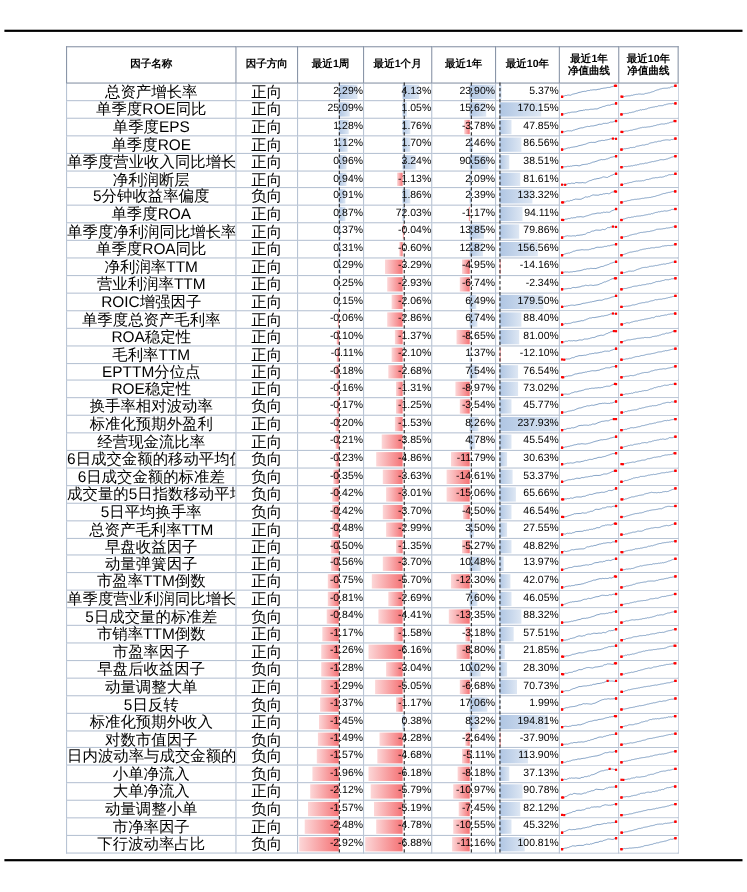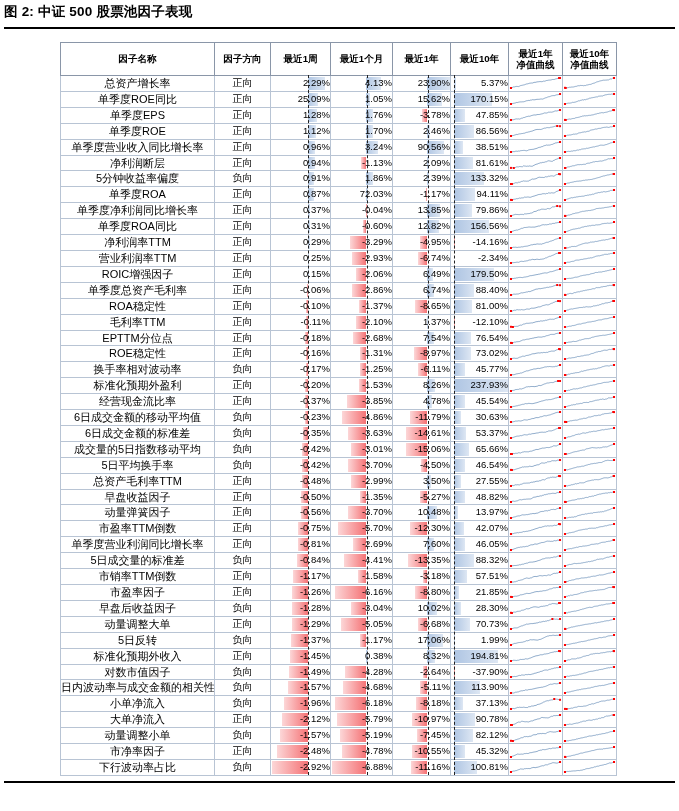--- a/index.html
+++ b/index.html
@@ -47,22 +47,22 @@
 
   col.c-name{width:154px;}
   col.c-dir{width:56px;}
   col.c-w1{width:60px;}
   col.c-m1{width:62px;}
   col.c-y1{width:58px;}
   col.c-y10{width:58px;}
   col.c-s1{width:54px;}
   col.c-s10{width:54px;}
 
-  td.name{text-align:center;font-size:11px;padding:0 2px;}
-  td.dir{text-align:center;font-size:10px;}
+  td.name{text-align:center;font-size:14px;padding:0 2px;}
+  td.dir{text-align:center;font-size:14px;}
   td.num{
     text-align:right;padding-right:3px;position:relative;
     font-size:9.5px;
   }
   td.num .bar{
     position:absolute;top:1px;bottom:1px;
     z-index:0;pointer-events:none;
   }
   td.num .txt{position:relative;z-index:1;}
   td.spark{padding:0;position:relative;background:#fff;}
@@ -79,23 +79,20 @@
   .foot{
     position:absolute;left:4px;top:788px;width:671px;
     font-size:10.5px;line-height:14px;white-space:nowrap;
   }
 </style>
 </head>
 <body>
 
 <div class="page">
 
-  <div class="title-wrap">
-    <div class="title">图 2: 中证 500 股票池因子表现</div>
-  </div>
   <div class="title-rule"></div>
 
   <div class="table-wrap" style="position: relative;">
     <table class="factor">
       <colgroup>
         <col class="c-name">
           <col class="c-dir">
           <col class="c-w1">
           <col class="c-m1">
         <col class="c-y1">
@@ -600,21 +597,21 @@
                 <rect x="50.6" y="1.0" width="2" height="2" fill="#ff0000"></rect>
                 <rect x="1.0" y="11.0" width="2" height="2" fill="#ff0000"></rect>
               </svg>
             </td>
           </tr>
           <tr>
             <td class="name">换手率相对波动率</td>
             <td class="dir">负向</td>
             <td class="num"><span class="bar" style="left:58.486666666666665%;width:3.5133333333333336%;background:linear-gradient(to left, #f4686bee, #f4686b44);"></span><span class="txt">-0.17%</span></td>
             <td class="num"><span class="bar" style="left:47.64285714285714%;width:10.357142857142856%;background:linear-gradient(to left, #f4686bee, #f4686b44);"></span><span class="txt">-1.25%</span></td>
-            <td class="num"><span class="bar" style="left:44.725%;width:15.275%;background:linear-gradient(to left, #f4686bee, #f4686b44);"></span><span class="txt">-6.11%</span></td>
+            <td class="num"><span class="bar" style="left:44.725%;width:15.275%;background:linear-gradient(to left, #f4686bee, #f4686b44);"></span><span class="txt">-3.54%</span></td>
             <td class="num"><span class="bar" style="left:6%;width:17.926583333333333%;background:linear-gradient(to right, #9bb7dccc, #9bb7dc55);"></span><span class="txt">45.77%</span></td>
             <td class="spark">
               <svg viewBox="0 0 54 14" preserveAspectRatio="none">
                 <path d="M2.0,12.0 L3.0,11.7 L4.0,11.7 L4.9,11.7 L5.9,11.5 L6.9,11.1 L7.9,10.8 L8.9,10.7 L9.8,10.5 L10.8,10.4 L11.8,10.0 L12.8,10.0 L13.8,9.6 L14.7,9.2 L15.7,8.7 L16.7,8.4 L17.7,7.9 L18.7,7.9 L19.6,7.8 L20.6,7.4 L21.6,7.0 L22.6,6.7 L23.6,6.6 L24.5,6.2 L25.5,5.9 L26.5,6.0 L27.5,5.9 L28.5,5.6 L29.5,5.3 L30.4,5.4 L31.4,5.5 L32.4,5.1 L33.4,4.9 L34.4,4.7 L35.3,4.4 L36.3,4.0 L37.3,3.9 L38.3,3.9 L39.3,3.6 L40.2,3.7 L41.2,3.5 L42.2,3.6 L43.2,3.7 L44.2,3.8 L45.1,3.7 L46.1,3.8 L47.1,3.3 L48.1,3.4 L49.1,3.1 L50.0,2.7 L51.0,2.2 L52.0,2.0" fill="none" stroke="#4472a8" stroke-width="0.6"></path>
                 <rect x="1.0" y="11.0" width="2" height="2" fill="#ff0000"></rect>
                 <rect x="51.0" y="1.0" width="2" height="2" fill="#ff0000"></rect>
                 <rect x="51.0" y="1.0" width="2" height="2" fill="#ff0000"></rect>
                 <rect x="1.0" y="11.0" width="2" height="2" fill="#ff0000"></rect>
               </svg>
             </td>
@@ -650,21 +647,21 @@
                 <rect x="1.0" y="11.0" width="2" height="2" fill="#ff0000"></rect>
                 <rect x="51.0" y="1.0" width="2" height="2" fill="#ff0000"></rect>
                 <rect x="51.0" y="1.0" width="2" height="2" fill="#ff0000"></rect>
                 <rect x="1.0" y="11.0" width="2" height="2" fill="#ff0000"></rect>
               </svg>
             </td>
           </tr>
           <tr>
             <td class="name">经营现金流比率</td>
             <td class="dir">正向</td>
-            <td class="num"><span class="bar" style="left:57.66%;width:4.34%;background:linear-gradient(to left, #f4686bee, #f4686b44);"></span><span class="txt">-0.37%</span></td>
+            <td class="num"><span class="bar" style="left:57.66%;width:4.34%;background:linear-gradient(to left, #f4686bee, #f4686b44);"></span><span class="txt">-0.21%</span></td>
             <td class="num"><span class="bar" style="left:26.099999999999994%;width:31.9%;background:linear-gradient(to left, #f4686bee, #f4686b44);"></span><span class="txt">-3.85%</span></td>
             <td class="num"><span class="bar" style="left:60%;width:7.966666666666668%;background:linear-gradient(to right, #9bb7dccc, #9bb7dc55);"></span><span class="txt">4.78%</span></td>
             <td class="num"><span class="bar" style="left:6%;width:17.8365%;background:linear-gradient(to right, #9bb7dccc, #9bb7dc55);"></span><span class="txt">45.54%</span></td>
             <td class="spark">
               <svg viewBox="0 0 54 14" preserveAspectRatio="none">
                 <path d="M2.0,12.0 L3.0,11.8 L4.0,11.7 L4.9,11.3 L5.9,11.3 L6.9,11.0 L7.9,10.8 L8.9,10.7 L9.8,10.3 L10.8,10.2 L11.8,9.9 L12.8,9.6 L13.8,9.3 L14.7,9.3 L15.7,9.0 L16.7,8.6 L17.7,8.7 L18.7,8.7 L19.6,8.4 L20.6,8.4 L21.6,8.5 L22.6,8.6 L23.6,8.7 L24.5,8.5 L25.5,8.4 L26.5,8.0 L27.5,7.9 L28.5,7.6 L29.5,7.3 L30.4,7.0 L31.4,6.6 L32.4,6.4 L33.4,6.0 L34.4,5.9 L35.3,5.6 L36.3,5.3 L37.3,5.0 L38.3,4.8 L39.3,4.9 L40.2,4.7 L41.2,4.6 L42.2,4.6 L43.2,4.4 L44.2,4.1 L45.1,3.9 L46.1,3.5 L47.1,3.1 L48.1,3.0 L49.1,2.7 L50.0,2.4 L51.0,2.4 L52.0,2.0" fill="none" stroke="#4472a8" stroke-width="0.6"></path>
                 <rect x="1.0" y="11.0" width="2" height="2" fill="#ff0000"></rect>
                 <rect x="51.0" y="1.0" width="2" height="2" fill="#ff0000"></rect>
                 <rect x="51.0" y="1.0" width="2" height="2" fill="#ff0000"></rect>
                 <rect x="1.0" y="11.0" width="2" height="2" fill="#ff0000"></rect>

